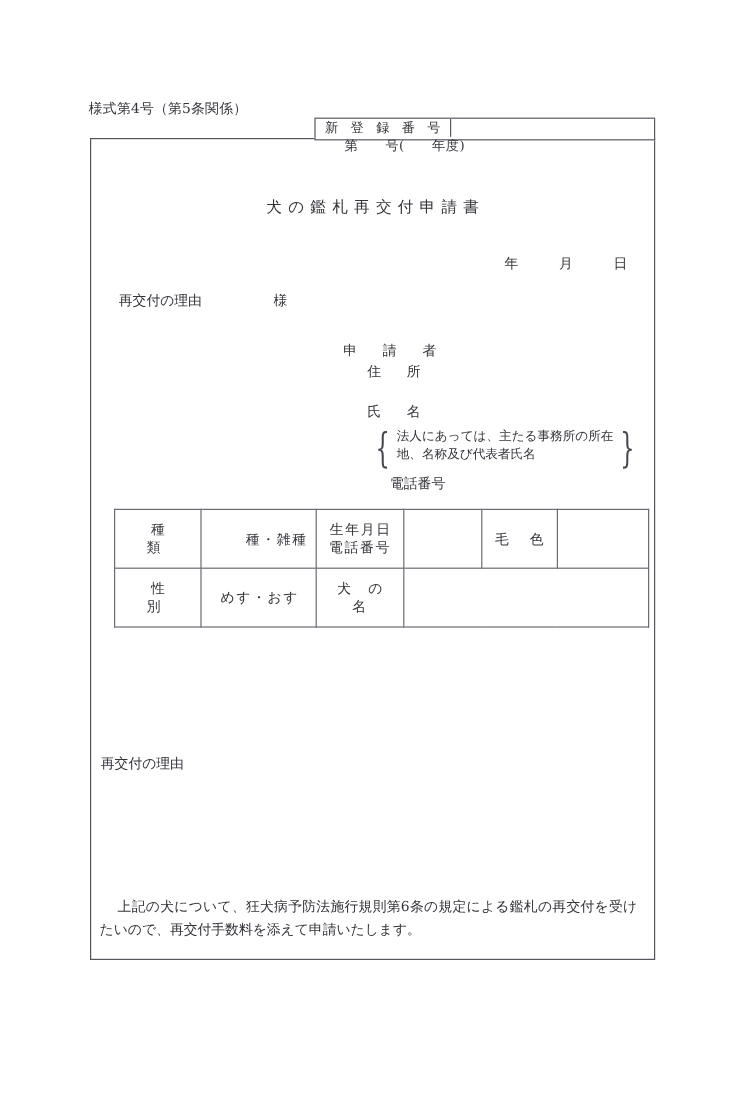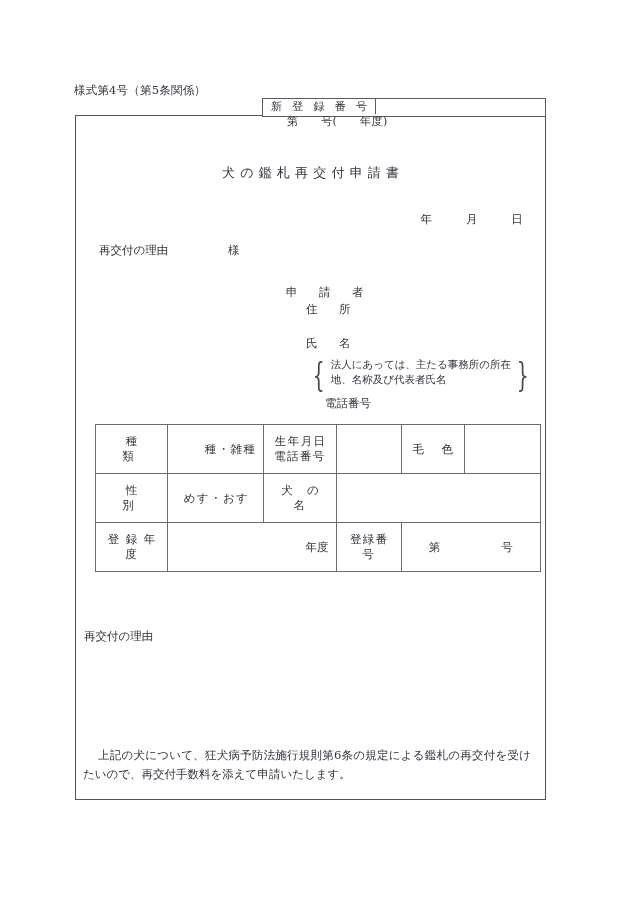--- a/index.html
+++ b/index.html
@@ -266,26 +266,20 @@
         <td class="c-center" style="width:65px"></td>
         <td class="c-center sp-mid" style="width:63px">毛　色</td>
         <td class="c-center" style="width:76px"></td>
       </tr>
       <tr>
         <td class="c-center sp-wide">性　　　別</td>
         <td class="c-center sp-small">めす・おす</td>
         <td class="c-center sp-small">犬　の　名</td>
         <td class="c-center" colspan="3"></td>
       </tr>
-      <tr>
-        <td class="c-center sp-small">登 録 年 度</td>
-        <td class="c-right" colspan="2">年度</td>
-        <td class="c-center sp-small">登緑番号</td>
-        <td class="c-center sp-mid" colspan="2">第　　　　号</td>
-      </tr>
     </tbody>
   </table>
 
   <div class="reason-label">再交付の理由</div>
 
   <div class="closing">上記の犬について、狂犬病予防法施行規則第6条の規定による鑑札の再交付を受けたいので、再交付手数料を添えて申請いたします。</div>
 
 </div>
 
 </body></html>

